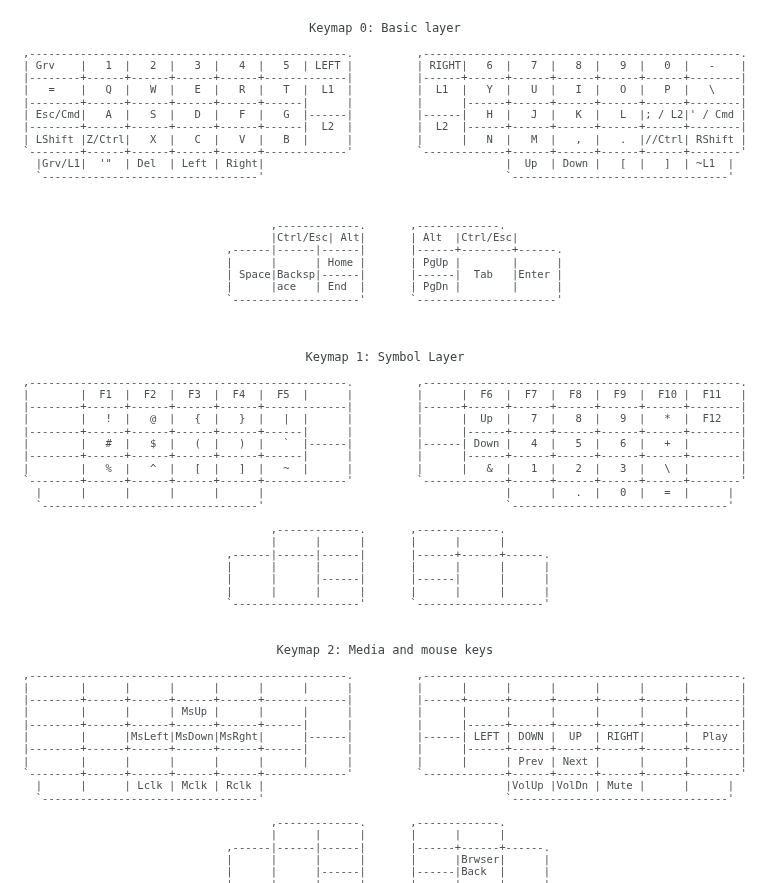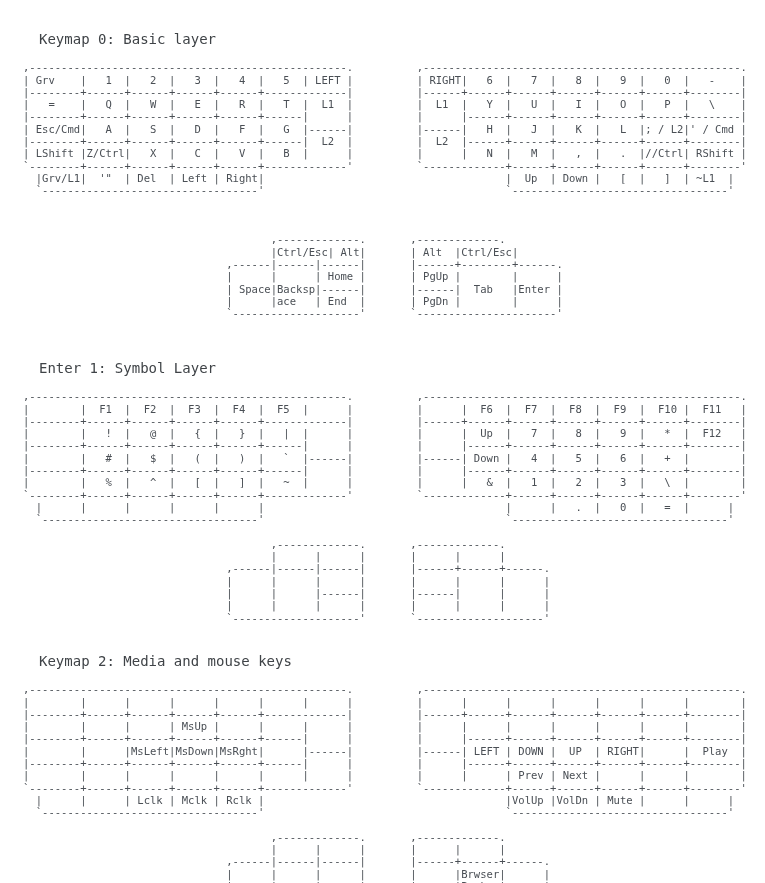--- a/index.html
+++ b/index.html
@@ -9,26 +9,27 @@
     width: 765px;
     height: 883px;
     overflow: hidden;
     position: relative;
   }
   .keymap-block {
     position: absolute;
     left: 23px;
   }
   .km-title {
-    margin: 16px;
+    margin: 5px;
     font-family: "DejaVu Sans Mono", "Liberation Mono", monospace;
-    font-size: 14px;
+    font-size: 12px;
     line-height: 12.3px;
     color: #3f4347;
     white-space: pre;
+    text-align: center;
   }
   .km-art {
     margin: 12.3px 0 0 0; 
     font-family: "DejaVu Sans Mono", "Liberation Mono", monospace;
     font-size: 10.55px;
     line-height: 12.3px;
     color: #4a4f55;
     white-space: pre;
   }
 </style>
@@ -54,21 +55,21 @@
                                        ,-------------.       ,-------------.
                                        |Ctrl/Esc| Alt|       | Alt  |Ctrl/Esc|
                                 ,------|------|------|       |------+--------+------.
                                 |      |      | Home |       | PgUp |        |      |
                                 | Space|Backsp|------|       |------|  Tab   |Enter |
                                 |      |ace   | End  |       | PgDn |        |      |
                                 `--------------------'       `----------------------'</pre>
 </div>
 
 <div class="keymap-block" style="top:346px">
-  <pre class="km-title">Enter 1: Symbol Layer</pre>
+  <pre class="km-title">Keymap 1: Symbol Layer</pre>
   <pre class="km-art">,--------------------------------------------------.          ,--------------------------------------------------.
 |        |  F1  |  F2  |  F3  |  F4  |  F5  |      |          |      |  F6  |  F7  |  F8  |  F9  |  F10 |  F11   |
 |--------+------+------+------+------+-------------|          |------+------+------+------+------+------+--------|
 |        |   !  |   @  |   {  |   }  |   |  |      |          |      |  Up  |   7  |   8  |   9  |   *  |  F12   |
 |--------+------+------+------+------+------|      |          |      |------+------+------+------+------+--------|
 |        |   #  |   $  |   (  |   )  |   `  |------|          |------| Down |   4  |   5  |   6  |   +  |        |
 |--------+------+------+------+------+------|      |          |      |------+------+------+------+------+--------|
 |        |   %  |   ^  |   [  |   ]  |   ~  |      |          |      |   &amp;  |   1  |   2  |   3  |   \  |        |
 `--------+------+------+------+------+-------------'          `-------------+------+------+------+------+--------'
   |      |      |      |      |      |                                      |      |   .  |   0  |   =  |      |

